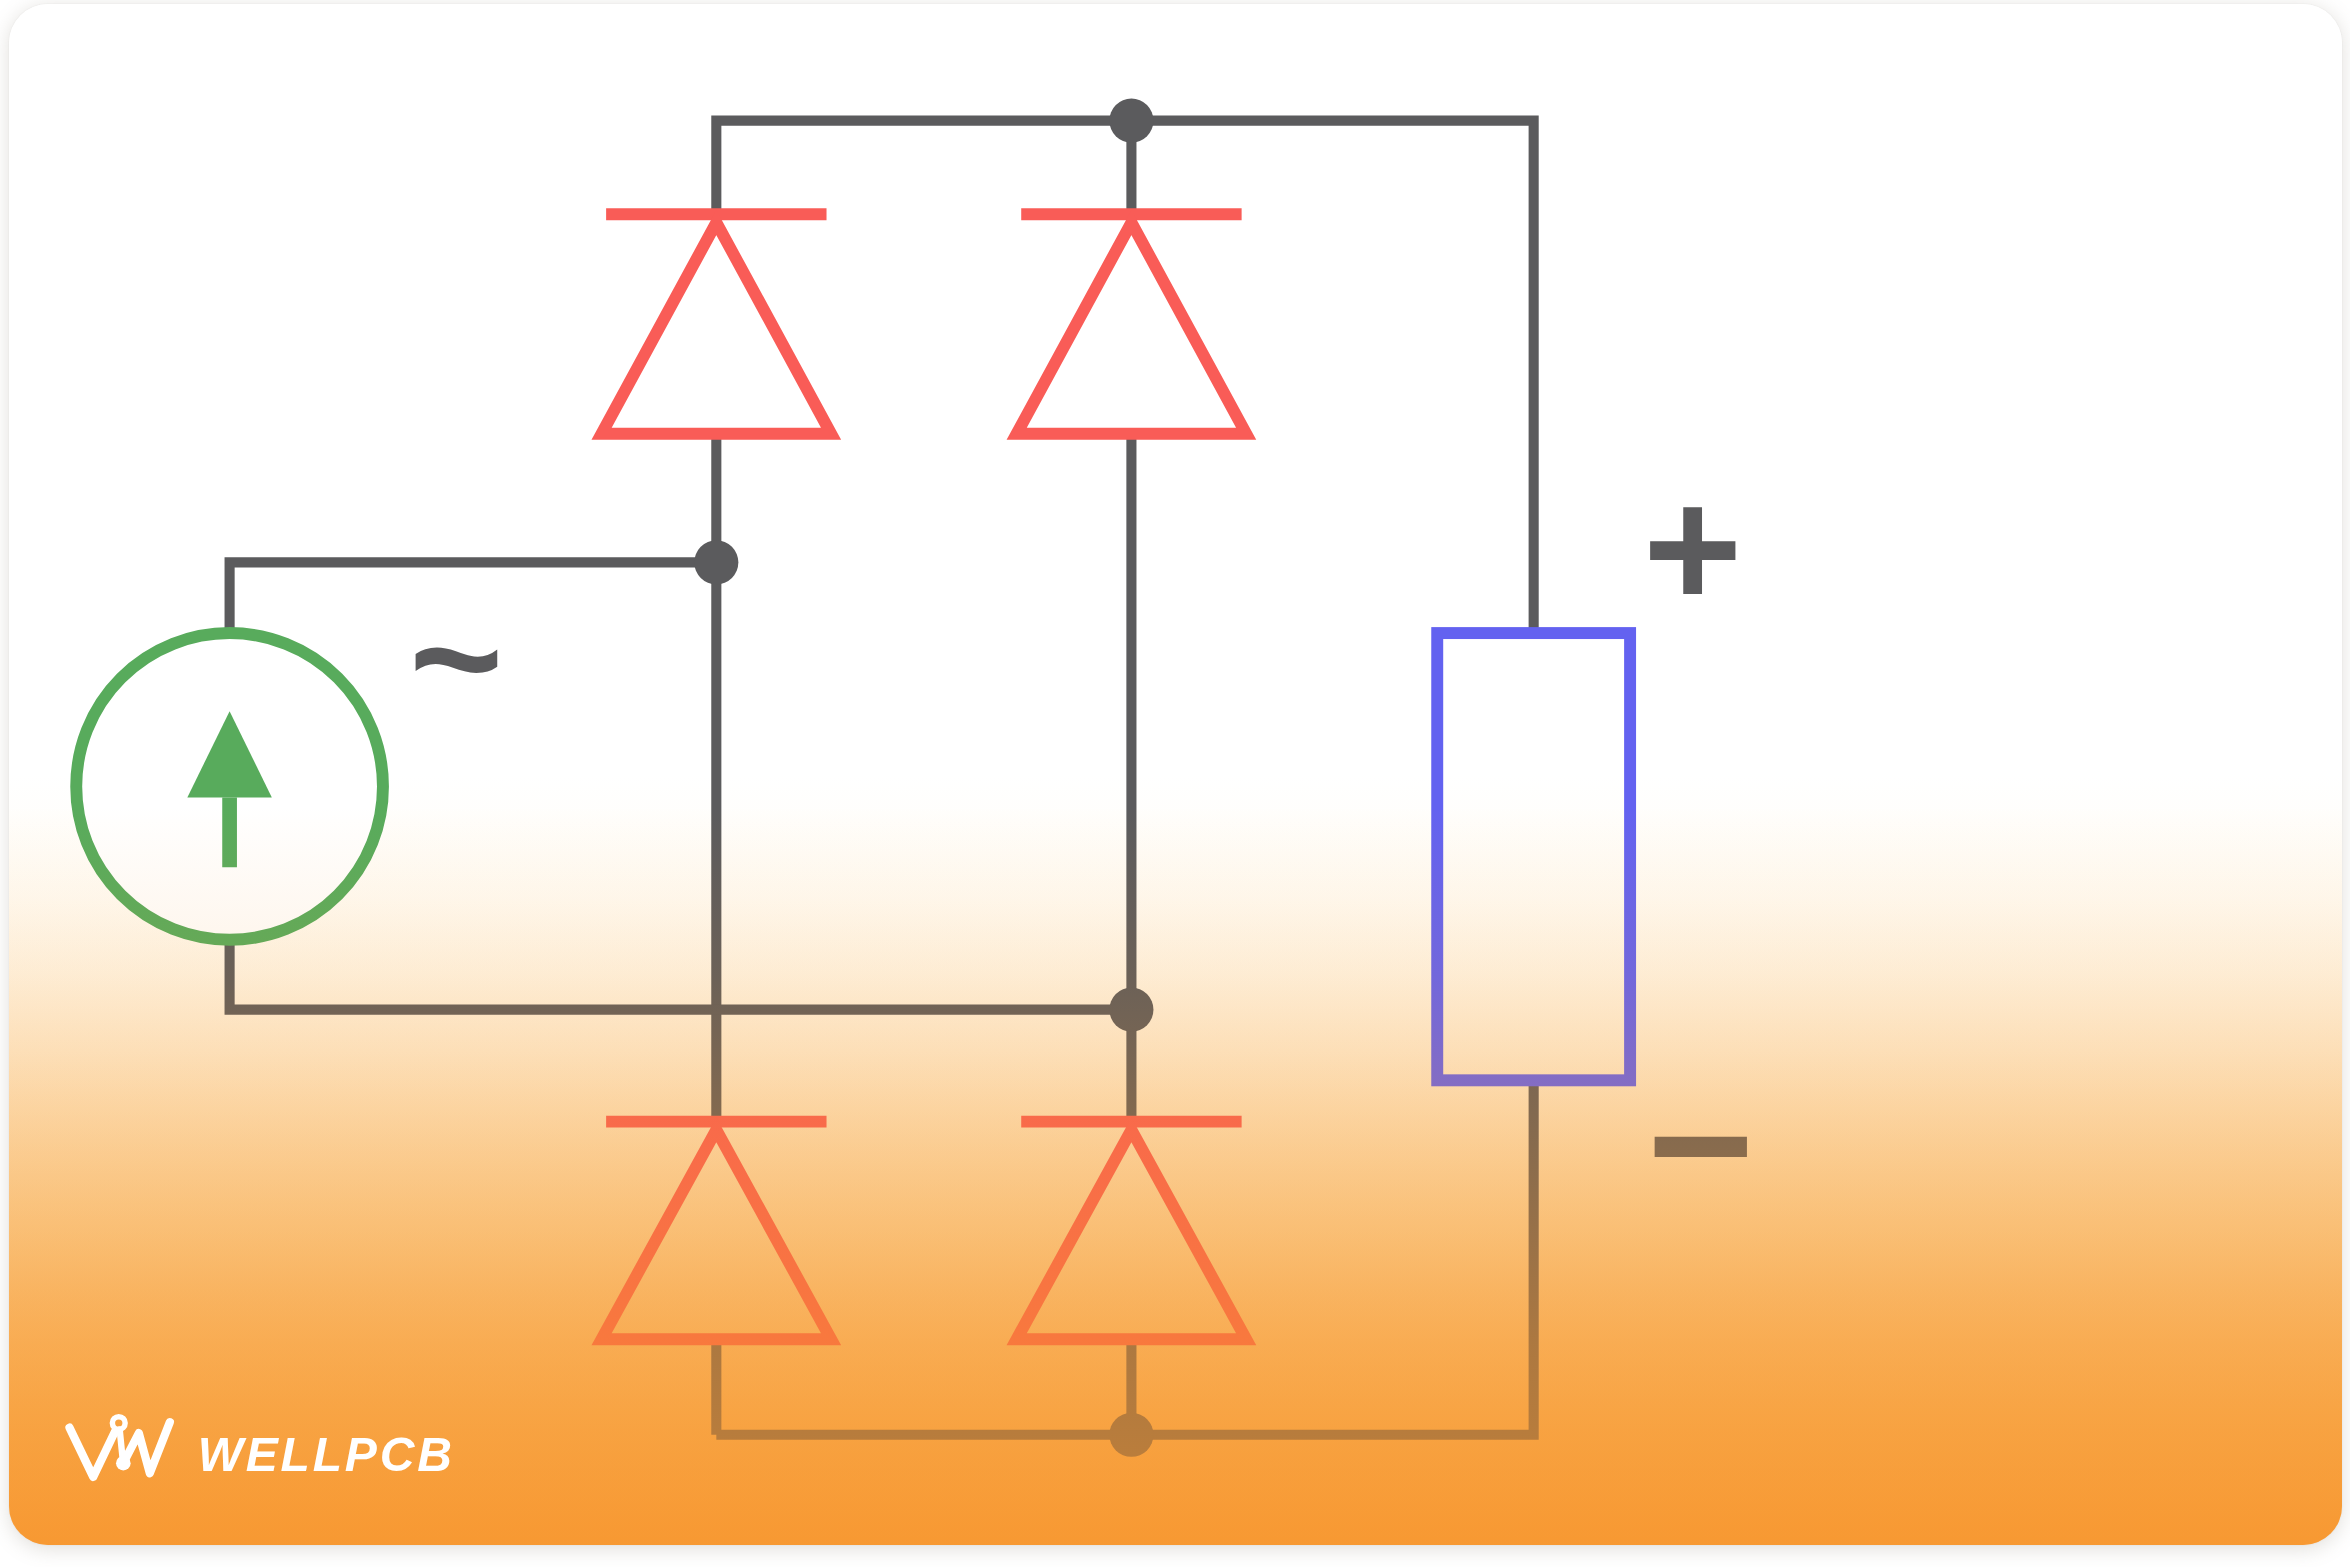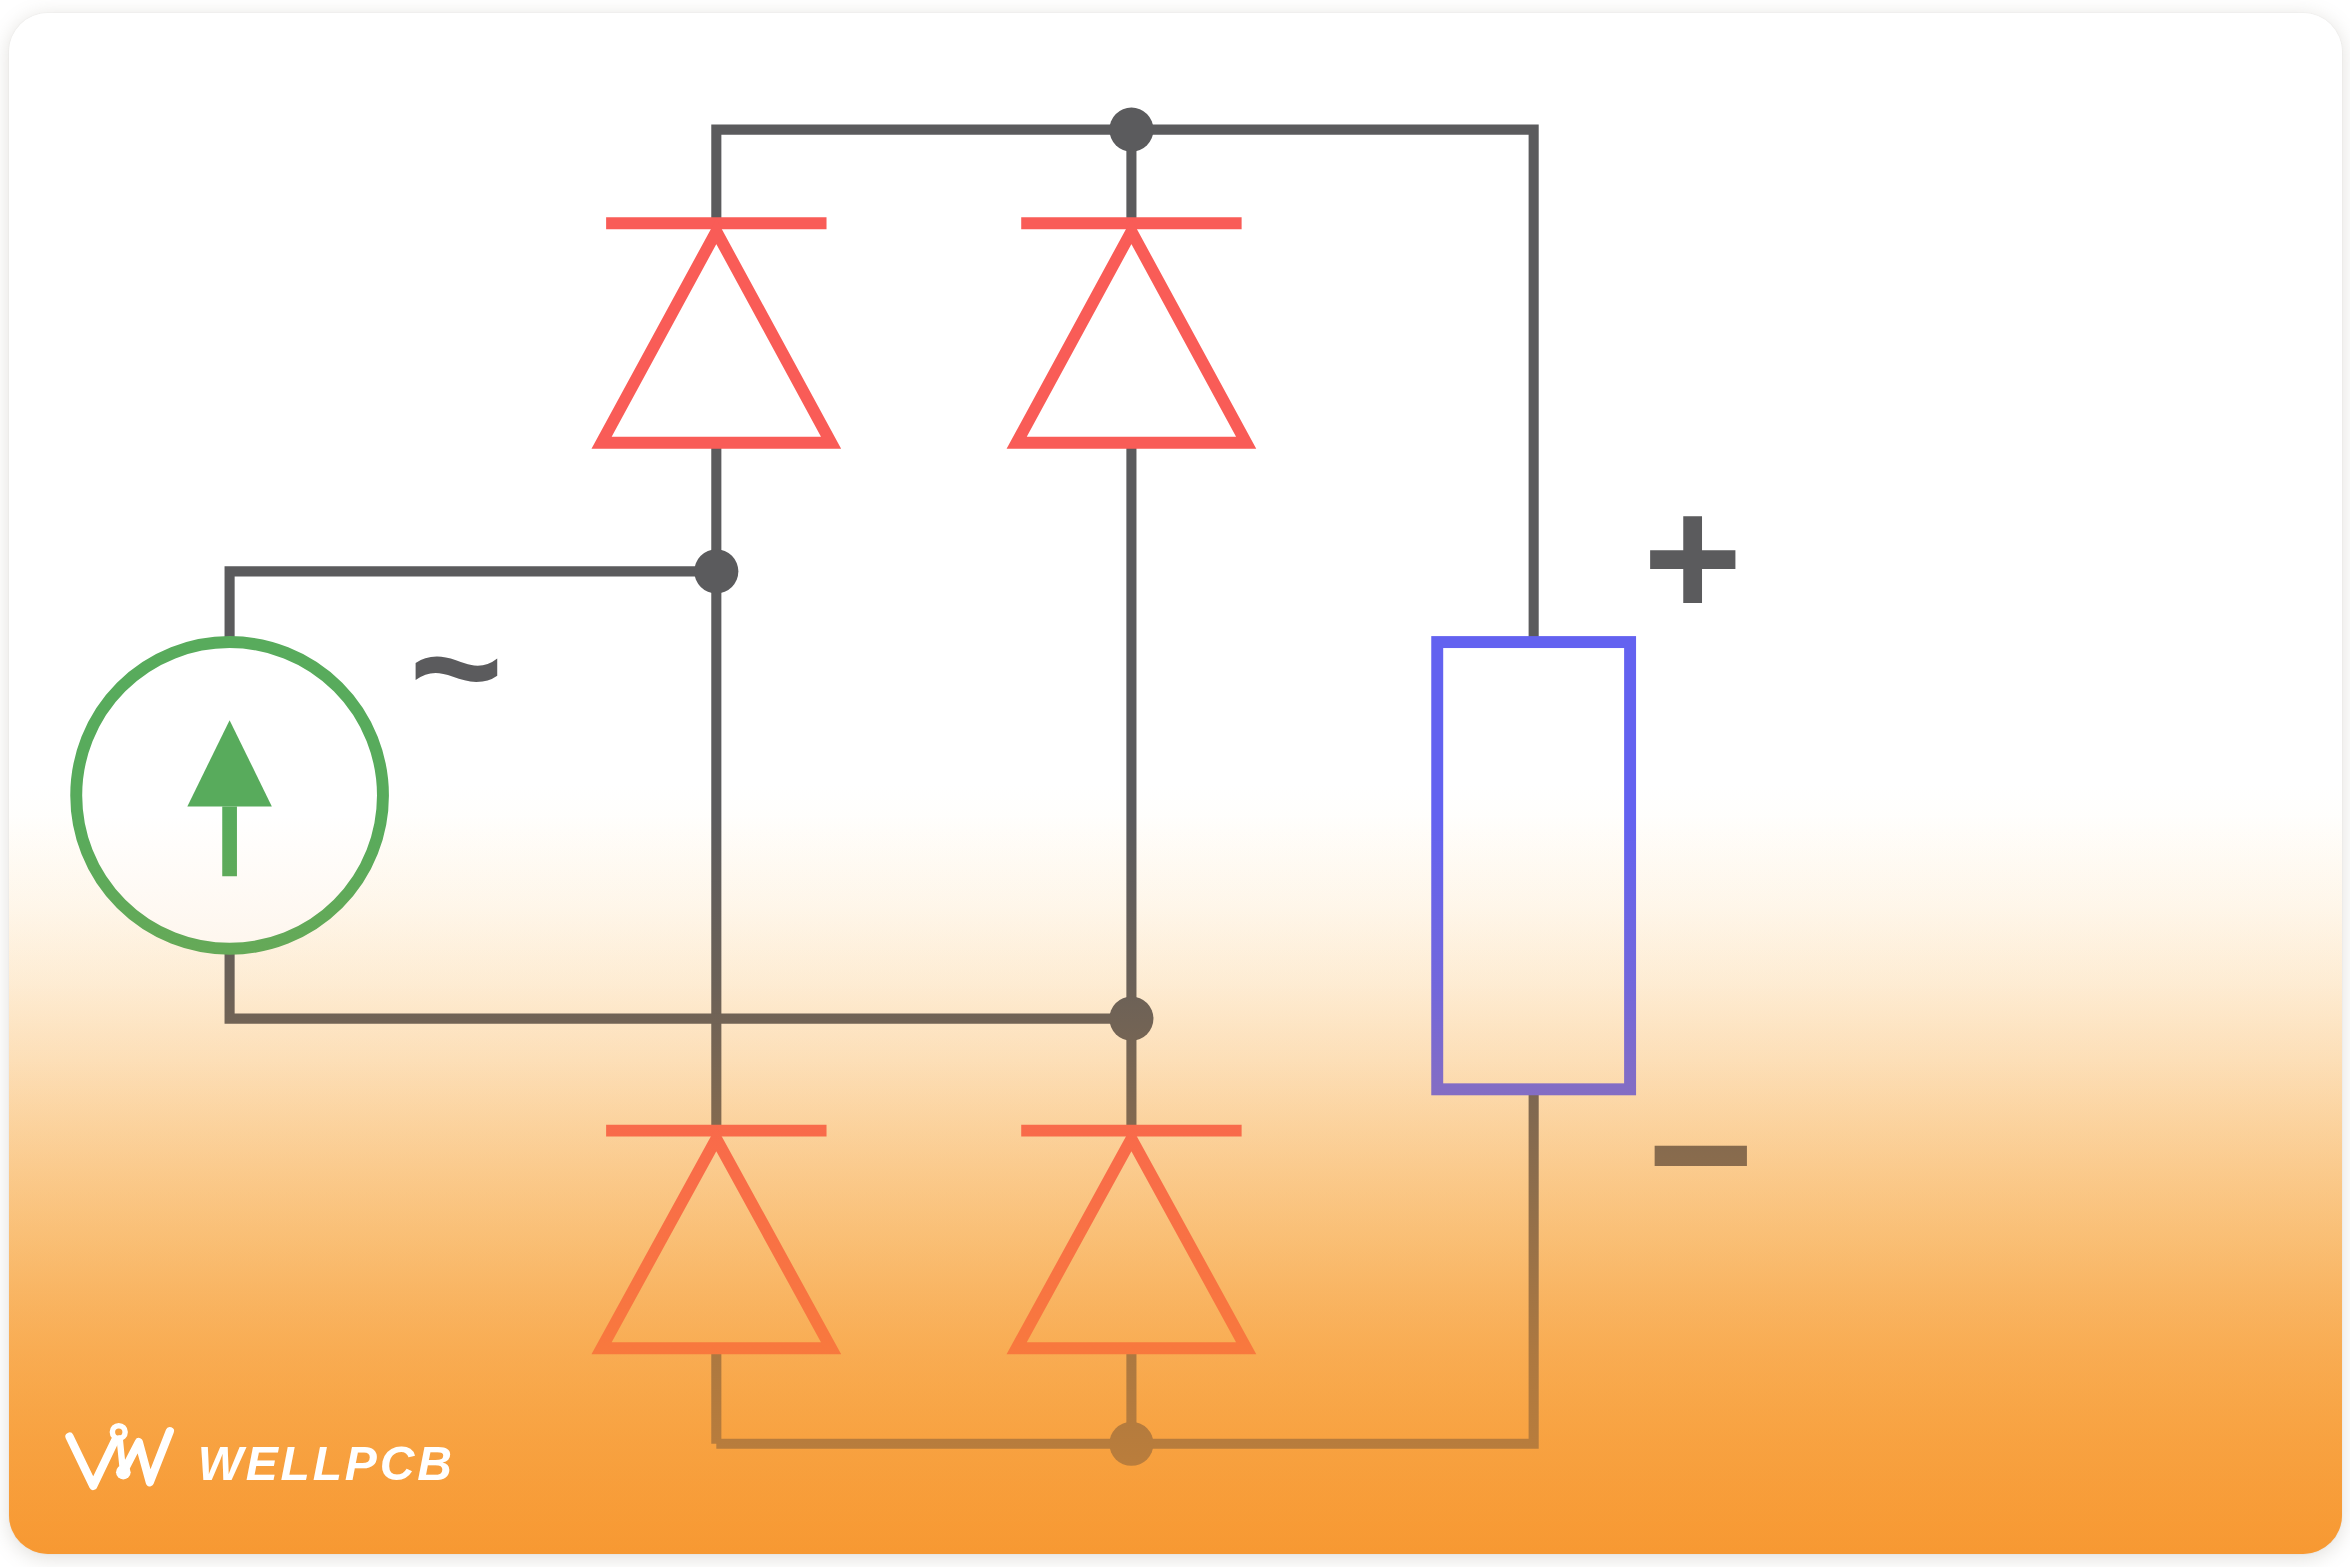--- a/index.html
+++ b/index.html
@@ -7,21 +7,21 @@
   body { background: #ffffff; font-family: "Liberation Sans", sans-serif; }
 
   .page {
     position: relative;
     width: 2351px; height: 1568px;
     background: #ffffff;
   }
 
   .card {
     position: absolute;
-    left: 9.2px; top: 13px;
+    left: 9.2px; top: 4px;
     width: 2333px; height: 1541px;
     border-radius: 39px;
     overflow: hidden;
     background: linear-gradient(180deg,
       #ffffff 0%, #ffffff 50%, #fffcf5 58%, #fef0d8 68%,
       #fbd9a4 80%, #f9bc6e 91%, #f7a54c 100%);
     box-shadow: 0 3.7px 20px rgba(120,110,90,0.22), 0 0 1.8px rgba(0,0,0,0.08);
   }
 
   .circuit-svg {

